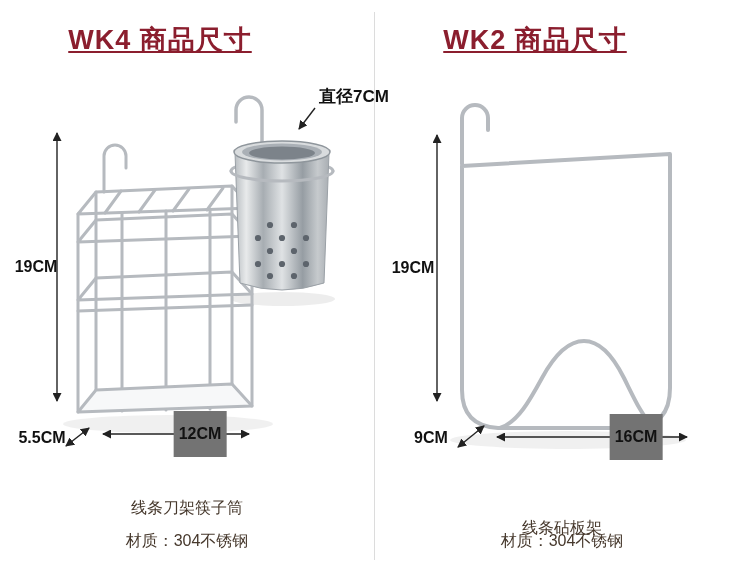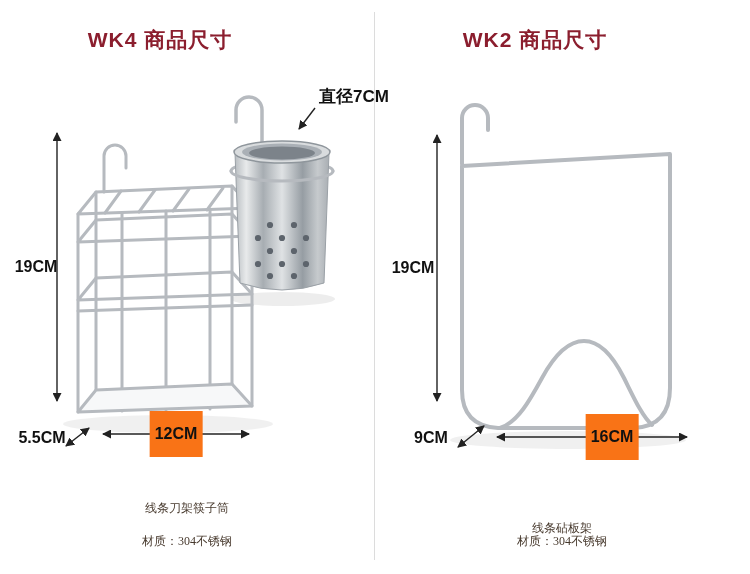--- a/index.html
+++ b/index.html
@@ -3,25 +3,25 @@
 <meta charset="utf-8">
 <style>
   html,body{margin:0;padding:0;}
   body{
     width:750px;height:574px;position:relative;overflow:hidden;
     background:#ffffff;
     font-family:"Liberation Sans","DejaVu Sans",sans-serif;
   }
   .divider{position:absolute;left:374px;top:12px;width:1px;height:548px;background:#dcdcdc;}
   .label{position:absolute;transform:translate(-50%,-50%);white-space:nowrap;}
-  .panel-title{font-size:21px;font-weight:bold;color:var(--title,#8b1e2e);letter-spacing:1px;}
+  .panel-title{font-size:27px;font-weight:bold;color:var(--title,#8b1e2e);letter-spacing:1px;text-decoration:underline;}
   .dim{font-size:16px;font-weight:600;color:var(--dimension-text,#111111);}
-  .dim-bg{background:#f97316;padding:14px 5px;}
+  .dim-bg{background:#737373;padding:14px 5px;margin-left:24px;}
   .diameter{font-size:17px;font-weight:bold;color:var(--dimension-text,#111111);}
-  .caption{font-size:12px;color:var(--caption-text,#46382c);font-family:Liberation Serif, serif;}
+  .caption{font-size:16px;color:var(--caption-text,#46382c);}
   svg{position:absolute;left:0;top:0;}
   .wire{stroke:var(--wire,#b6babf);fill:none;stroke-linecap:round;stroke-linejoin:round;}
   .dimline{stroke:var(--arrow,#222222);stroke-width:1.4;fill:none;}
 </style>
 </head>
 <body>
 
 <div class="divider"></div>
 
 <svg width="750" height="574" viewBox="0 0 750 574">

